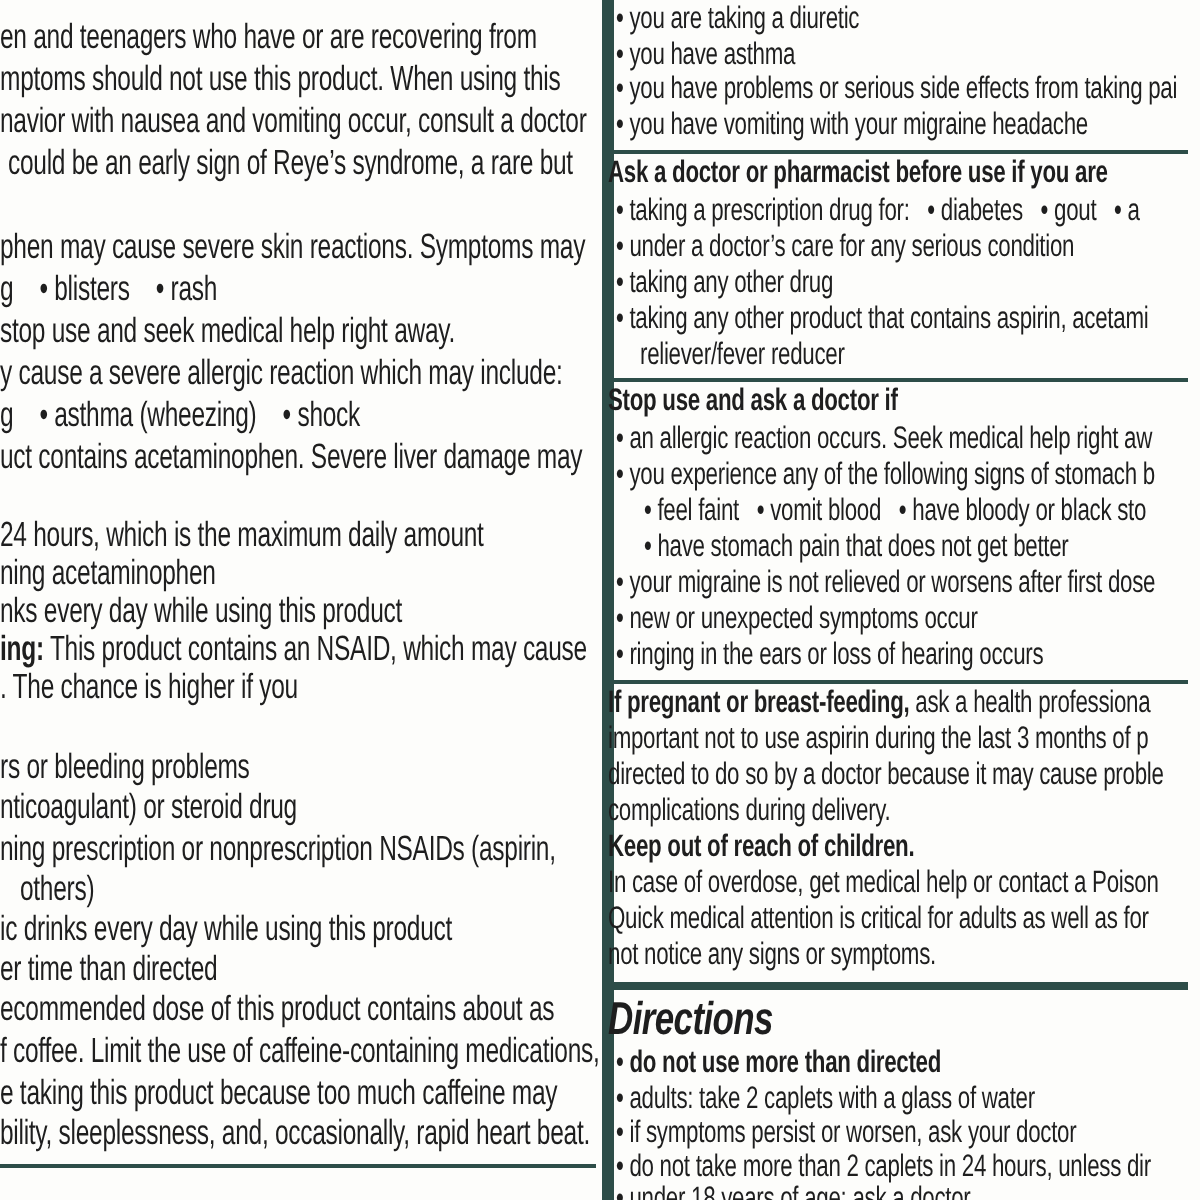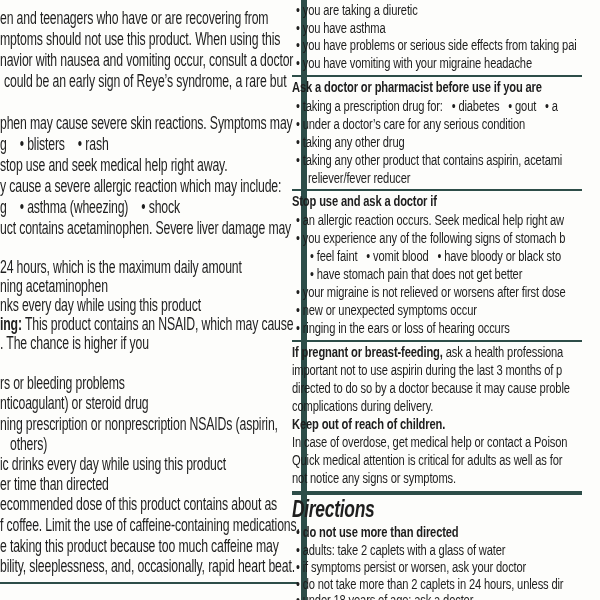--- a/index.html
+++ b/index.html
@@ -4,21 +4,21 @@
 <style>
   html,body { margin:0; padding:0; background:#e8e8e8; }
   .page {
     position:relative; width:600px; height:600px; margin:0 auto;
     background:#fdfdfb; overflow:hidden;
     font-family:"Liberation Sans", sans-serif;
     color:#1e1e1e;
   }
   .col { position:absolute; top:0; bottom:0; }
   #left-col  { left:0;   width:302px; }
-  #right-col { left:292px; width:290px; }
+  #right-col { left:304px; width:290px; }
 
   .line {
     position:absolute; left:0;
     transform-origin:0 50%;
     white-space:pre;
     line-height:1.05;
     letter-spacing:-0.2px;
   }
   #left-col  .line { font-size:17.5px; transform:scaleX(0.70); }
   #right-col .line { font-size:15.5px; transform:scaleX(0.72); }

